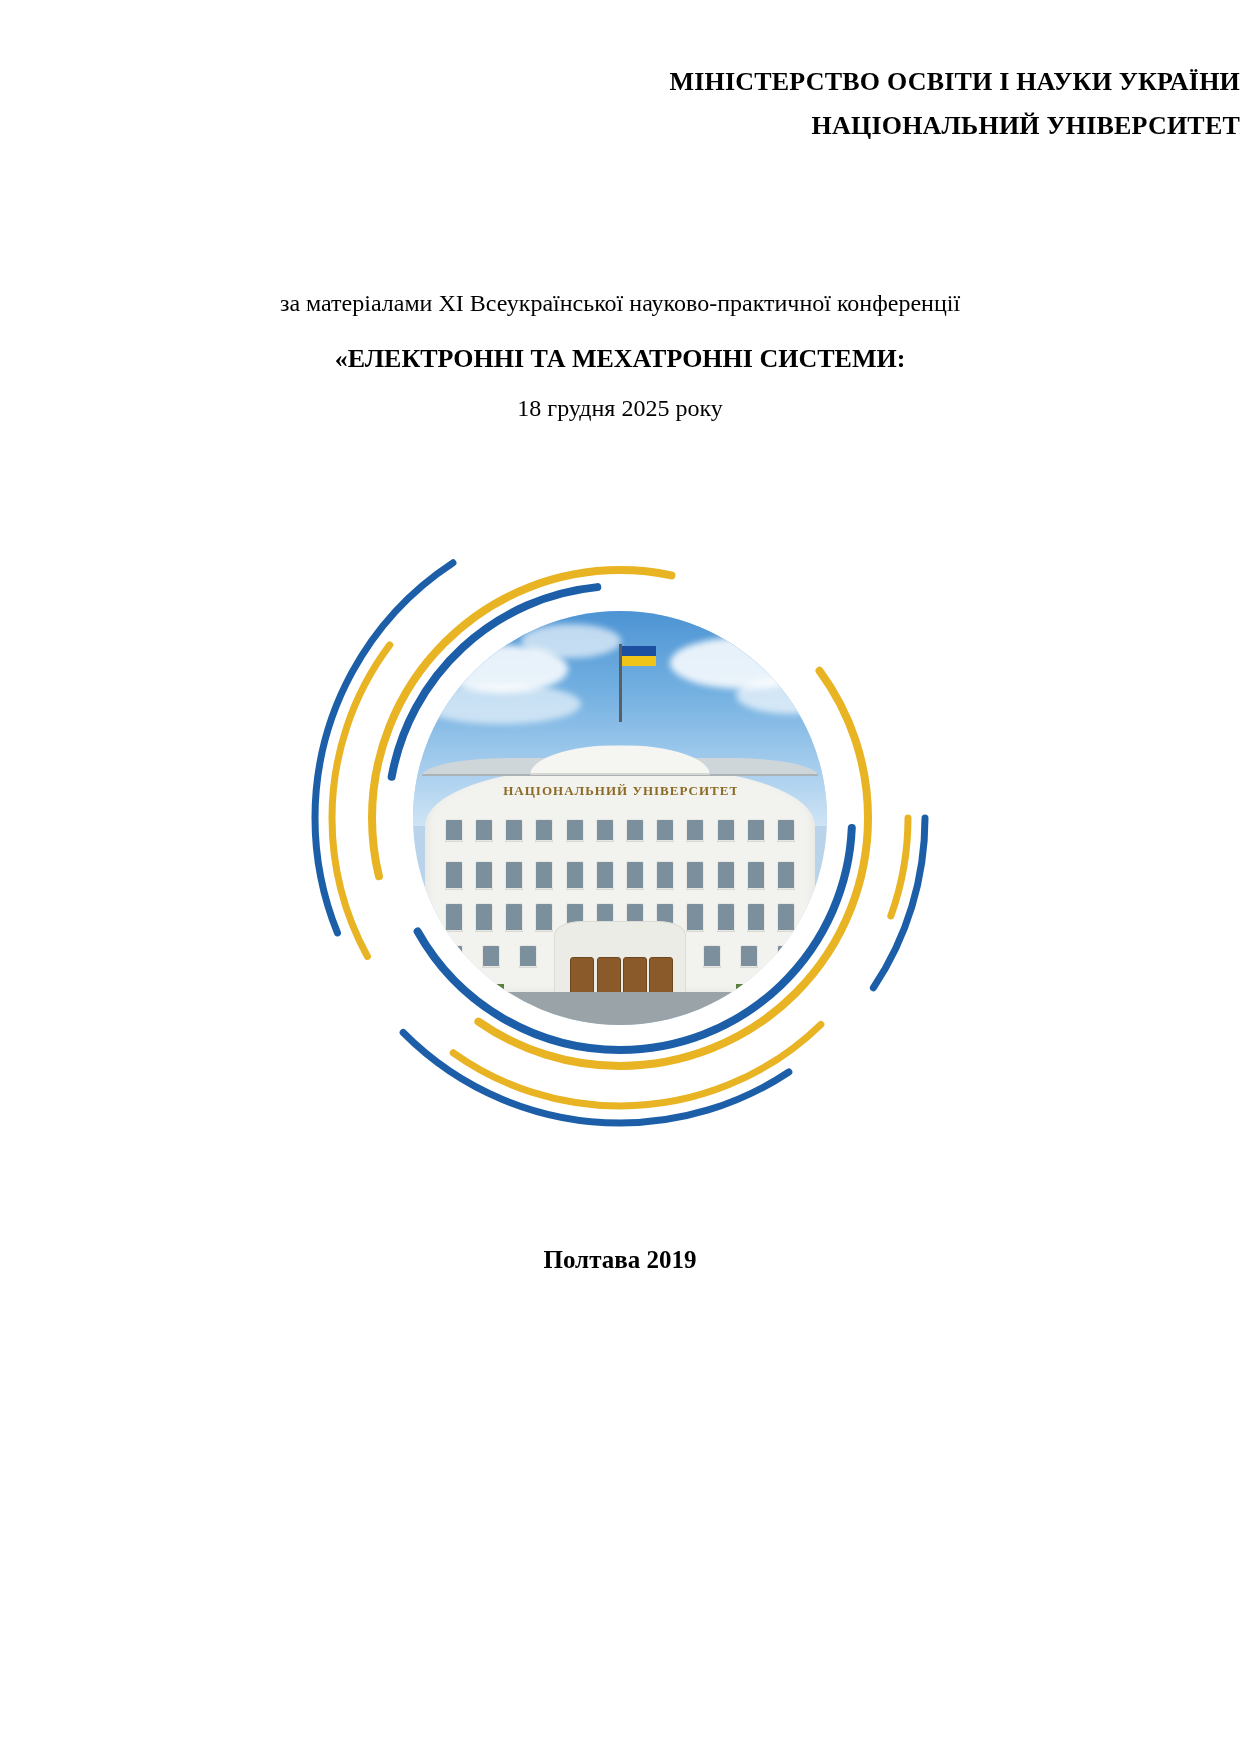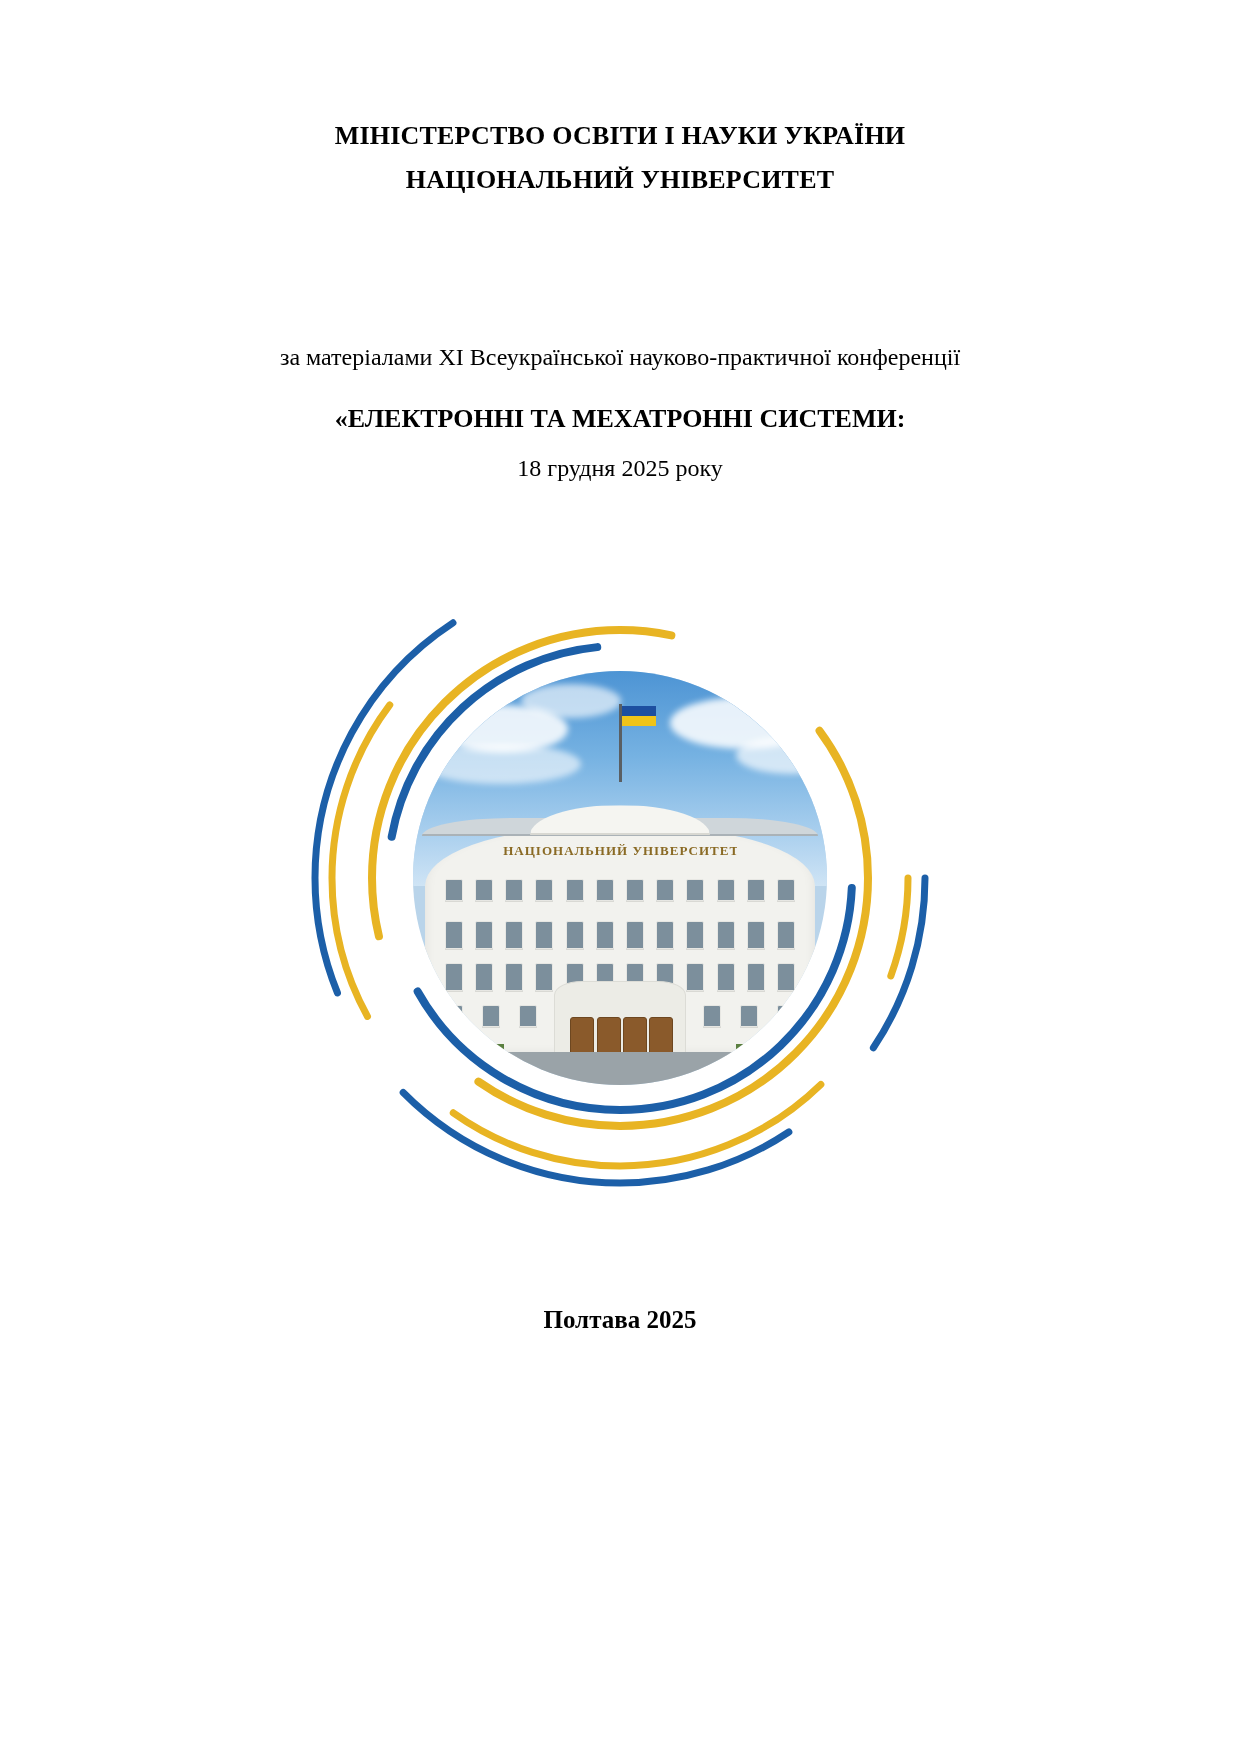--- a/index.html
+++ b/index.html
@@ -19,23 +19,23 @@
   .page {
     position: absolute;
     inset: 0;
     display: flex;
     flex-direction: column;
     align-items: center;
   }
 
   
   .header-block {
-    margin-top: 114px;
+    margin-top: 60px;
     width: 100%;
-    text-align: center;
+    text-align: right;
   }
   .header-line {
     font-weight: bold;
     font-size: 26px;
     letter-spacing: 0.2px;
     line-height: 44px;
     white-space: nowrap;
   }
 
   
@@ -52,21 +52,21 @@
   }
   .subtitle {
     font-size: 24px;
     line-height: 42px;
     margin-top: 4px;
   }
   .conf-name {
     font-weight: bold;
     font-size: 26px;
     line-height: 46px;
-    margin-top: 18px;
+    margin-top: 12px;
   }
   .conf-date {
     font-size: 24px;
     line-height: 40px;
     margin-top: 6px;
   }
 
   
   .emblem-wrap {
     margin-top: 70px;
@@ -354,15 +354,15 @@
           <div class="door d4"></div>
         </div>
       </div>
 
       <div class="lawn l"></div>
       <div class="lawn r"></div>
       <div class="ground"></div>
     </div>
   </div>
 
-  <div class="footer">Полтава 2025</div>
+  <div class="footer">Полтава 2019</div>
 
 </div>
 
 </body></html>

